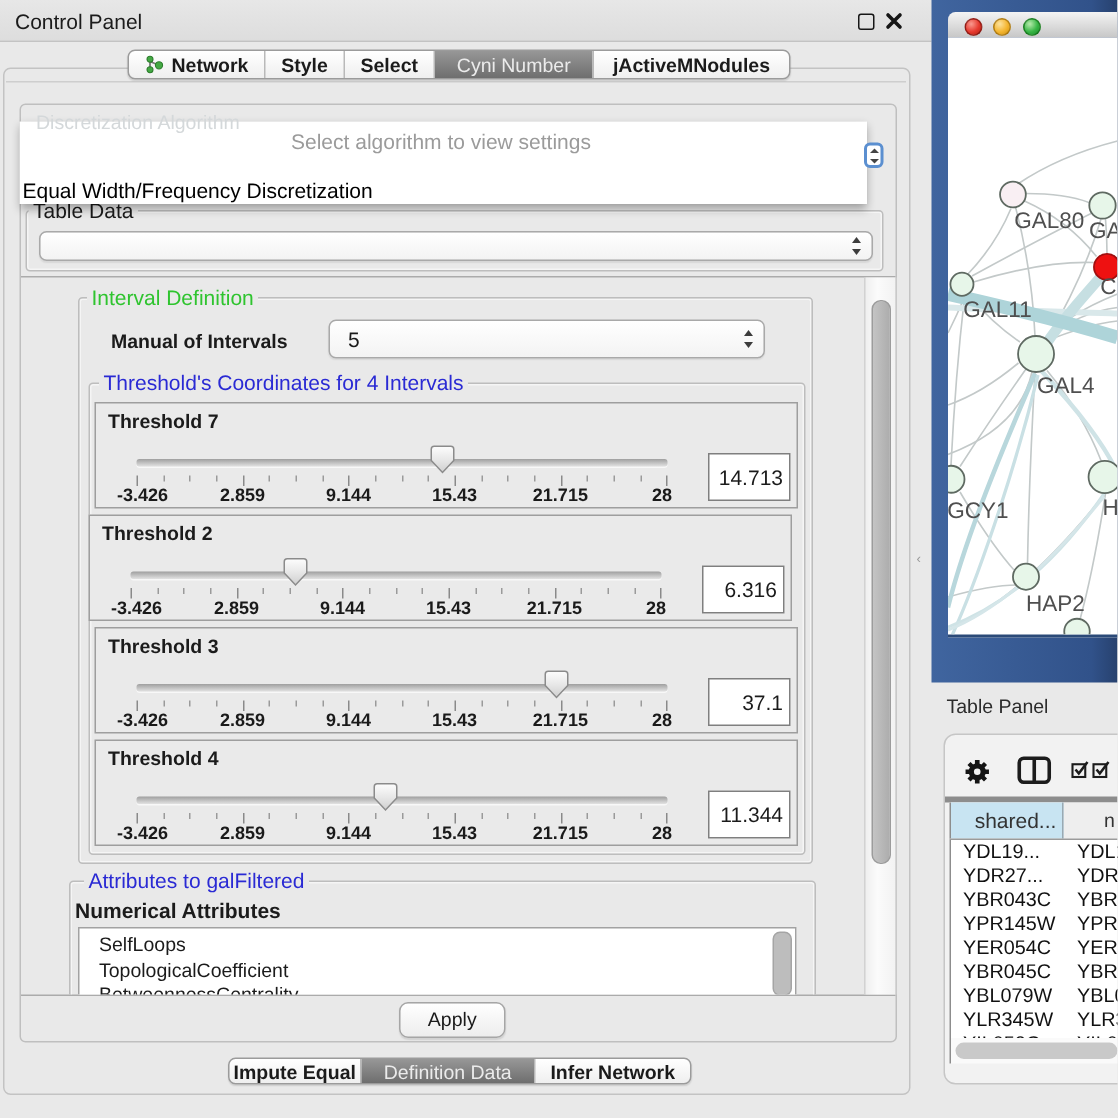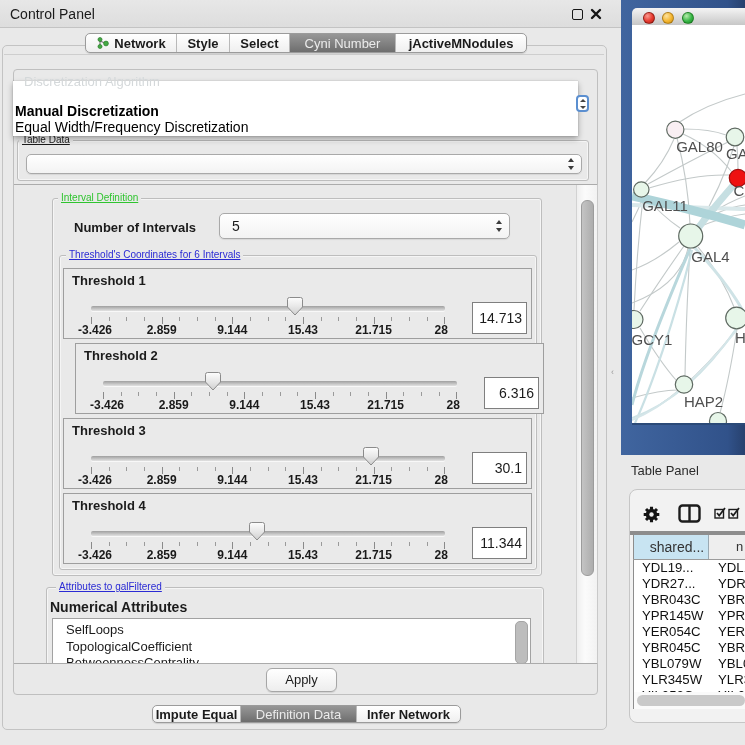--- a/index.html
+++ b/index.html
@@ -1,20 +1,20 @@
 <!DOCTYPE html>
 <html><head><meta charset="utf-8">
 <style>
   html,body{margin:0;padding:0;}
   body{width:745px;height:745px;position:relative;overflow:hidden;
        font-family:"Liberation Sans", sans-serif;font-size:13px;color:#1b1b1b;
        background:#e9e9e9;}
   .abs{position:absolute;}
   .etched{border:1px solid #bdbdbd;border-radius:3px;box-shadow:inset 0 0 0 1px rgba(255,255,255,.55);}
-  .gtitle{position:absolute;background:#e9e9e9;padding:0 3px;line-height:14px;font-size:10px;white-space:nowrap;text-decoration:underline;}
+  .gtitle{position:absolute;background:#e9e9e9;padding:0 3px;line-height:14px;font-size:14px;white-space:nowrap;}
   .combo{position:absolute;background:linear-gradient(#ffffff,#f3f3f3);border:1px solid #a9a9a9;
          border-radius:5px;box-shadow:0 1px 1px rgba(0,0,0,.08);}
   .combo .ctext{position:absolute;left:10px;top:0;bottom:0;display:flex;align-items:center;}
   .chev{position:absolute;right:6px;top:50%;width:7px;height:12px;margin-top:-6px;}
   .chev:before{content:"";position:absolute;left:0;top:0;border-left:3.5px solid transparent;border-right:3.5px solid transparent;border-bottom:4.5px solid #3c3c3c;}
   .chev:after{content:"";position:absolute;left:0;bottom:0;border-left:3.5px solid transparent;border-right:3.5px solid transparent;border-top:4.5px solid #3c3c3c;}
   .seg{position:absolute;display:flex;background:linear-gradient(#ffffff,#efefef);
        border:1px solid #9b9b9b;border-radius:5px;overflow:hidden;box-shadow:0 1px 1px rgba(0,0,0,.12);}
   .seg div{display:flex;align-items:center;justify-content:center;font-weight:bold;font-size:13px;
        border-right:1px solid #b9b9b9;box-sizing:border-box;color:#1b1b1b;}
@@ -64,31 +64,31 @@
     <div class="chev"></div>
 </div>
 
 <div class="abs" style="left:14px;top:184px;width:583px;height:1px;background:#ababab;"></div>
 <div class="abs" style="left:14px;top:663px;width:583px;height:1px;background:#ababab;"></div>
 
 <div class="abs" id="vp" style="left:15px;top:185px;width:561px;height:478px;overflow:hidden;">
 
   <div class="abs etched" style="left:37px;top:13px;width:488px;height:376px;"></div>
   <div class="gtitle" style="left:43px;top:6px;color:#2fc42f;">Interval Definition</div>
-  <div class="abs" style="left:59px;top:35px;font-weight:bold;">Number of Intervals</div>
+  <div class="abs" style="left:59px;top:35px;font-weight:bold;">Manual of Intervals</div>
   <div class="combo" style="left:204px;top:28px;width:289px;height:24px;font-size:14px;">
       <div class="ctext" style="left:12px;">5</div>
       <div class="chev"></div>
     </div>
 
   <div class="abs etched" style="left:44px;top:70px;width:476px;height:313px;"></div>
-  <div class="gtitle" style="left:51px;top:63px;color:#2a2ad4;">Threshold's Coordinates for 6 Intervals</div>
+  <div class="gtitle" style="left:51px;top:63px;color:#2a2ad4;">Threshold's Coordinates for 4 Intervals</div>
 
   <div class="tpanel" style="left:48px;top:83px;width:467px;height:69px;">
-  <div class="ttl">Threshold 1</div>
+  <div class="ttl">Threshold 7</div>
   <div class="track"></div>
   <div class="tick" style="left:27.0px;height:7px;"></div>
   <div class="tick" style="left:44.7px;height:4px;background:#9a9a9a;"></div>
   <div class="tick" style="left:62.3px;height:4px;background:#9a9a9a;"></div>
   <div class="tick" style="left:80.0px;height:4px;background:#9a9a9a;"></div>
   <div class="tick" style="left:97.7px;height:7px;"></div>
   <div class="tick" style="left:115.4px;height:4px;background:#9a9a9a;"></div>
   <div class="tick" style="left:133.0px;height:4px;background:#9a9a9a;"></div>
   <div class="tick" style="left:150.7px;height:4px;background:#9a9a9a;"></div>
   <div class="tick" style="left:168.4px;height:7px;"></div>
@@ -115,21 +115,21 @@
           <linearGradient id="thg0" x1="0" y1="0" x2="0" y2="1">
             <stop offset="0" stop-color="#fdfdfd"></stop>
             <stop offset=".5" stop-color="#e8e8e8"></stop>
             <stop offset="1" stop-color="#cfcfcf"></stop>
           </linearGradient>
         </defs>
     <path d="M3.5,1.5 H14.5 Q16.5,1.5 16.5,3.5 V11 L9,19 L1.5,11 V3.5 Q1.5,1.5 3.5,1.5 Z" fill="url(#thg0)" stroke="#8b8b8b" stroke-width="1"></path>
   </svg>
   <div class="vbox">14.713</div>
 </div>
-<div class="tpanel" style="left:60px;top:158px;width:467px;height:69px;">
+<div class="tpanel" style="left:44px;top:158px;width:467px;height:69px;">
   <div class="ttl">Threshold 2</div>
   <div class="track"></div>
   <div class="tick" style="left:27.0px;height:7px;"></div>
   <div class="tick" style="left:44.7px;height:4px;background:#9a9a9a;"></div>
   <div class="tick" style="left:62.3px;height:4px;background:#9a9a9a;"></div>
   <div class="tick" style="left:80.0px;height:4px;background:#9a9a9a;"></div>
   <div class="tick" style="left:97.7px;height:7px;"></div>
   <div class="tick" style="left:115.4px;height:4px;background:#9a9a9a;"></div>
   <div class="tick" style="left:133.0px;height:4px;background:#9a9a9a;"></div>
   <div class="tick" style="left:150.7px;height:4px;background:#9a9a9a;"></div>
@@ -197,21 +197,21 @@
   <svg style="position:absolute;left:297.7px;top:27px;" width="18" height="21" viewBox="0 0 18 21">
     <defs>
           <linearGradient id="thg2" x1="0" y1="0" x2="0" y2="1">
             <stop offset="0" stop-color="#fdfdfd"></stop>
             <stop offset=".5" stop-color="#e8e8e8"></stop>
             <stop offset="1" stop-color="#cfcfcf"></stop>
           </linearGradient>
         </defs>
     <path d="M3.5,1.5 H14.5 Q16.5,1.5 16.5,3.5 V11 L9,19 L1.5,11 V3.5 Q1.5,1.5 3.5,1.5 Z" fill="url(#thg2)" stroke="#8b8b8b" stroke-width="1"></path>
   </svg>
-  <div class="vbox">30.1</div>
+  <div class="vbox">37.1</div>
 </div>
 <div class="tpanel" style="left:48px;top:308px;width:467px;height:69px;">
   <div class="ttl">Threshold 4</div>
   <div class="track"></div>
   <div class="tick" style="left:27.0px;height:7px;"></div>
   <div class="tick" style="left:44.7px;height:4px;background:#9a9a9a;"></div>
   <div class="tick" style="left:62.3px;height:4px;background:#9a9a9a;"></div>
   <div class="tick" style="left:80.0px;height:4px;background:#9a9a9a;"></div>
   <div class="tick" style="left:97.7px;height:7px;"></div>
   <div class="tick" style="left:115.4px;height:4px;background:#9a9a9a;"></div>
@@ -371,20 +371,20 @@
   </div>
   <div class="abs" style="left:84px;top:0;line-height:16px;font-size:13.2px;color:#111;">
     YDL1<br>YDR2<br>YBR0<br>YPR1<br>YER0<br>YBR0<br>YBL0<br>YLR3<br>YIL0
   </div>
 </div>
 <div class="abs" style="left:633px;top:692px;width:112px;height:17px;background:#fafafa;border-left:1px solid #8d8d8d;"></div>
 <div class="abs" style="left:637px;top:695px;width:108px;height:11px;border-radius:5.5px;background:#c9c9c9;"></div>
 
 <div class="abs" style="left:13px;top:81px;width:565px;height:55px;background:#ffffff;box-shadow:0 3px 6px rgba(0,0,0,.32),0 0 1px rgba(0,0,0,.25);">
   <div class="abs" style="left:11px;top:-7px;color:#d4d8da;">Discretization Algorithm</div>
-  <div class="abs" style="left:2px;top:22px;font-weight:bold;color:#000;font-size:14px;">Manual Discretization</div>
+  <div class="abs" style="left:181px;top:5px;color:#9b9b9b;font-size:14px;">Select algorithm to view settings</div>
   <div class="abs" style="left:2px;top:38px;color:#000;font-size:14px;">Equal Width/Frequency Discretization</div>
 </div>
 
 <div class="abs" style="left:576px;top:95px;width:9px;height:13px;border:2px solid #5b8fd0;border-radius:4px;background:#fff;">
    <div style="position:absolute;left:1.5px;top:1.5px;border-left:3px solid transparent;border-right:3px solid transparent;border-bottom:3.5px solid #444;"></div>
    <div style="position:absolute;left:1.5px;bottom:1.5px;border-left:3px solid transparent;border-right:3px solid transparent;border-top:3.5px solid #444;"></div>
  </div>
 
 </body></html>

